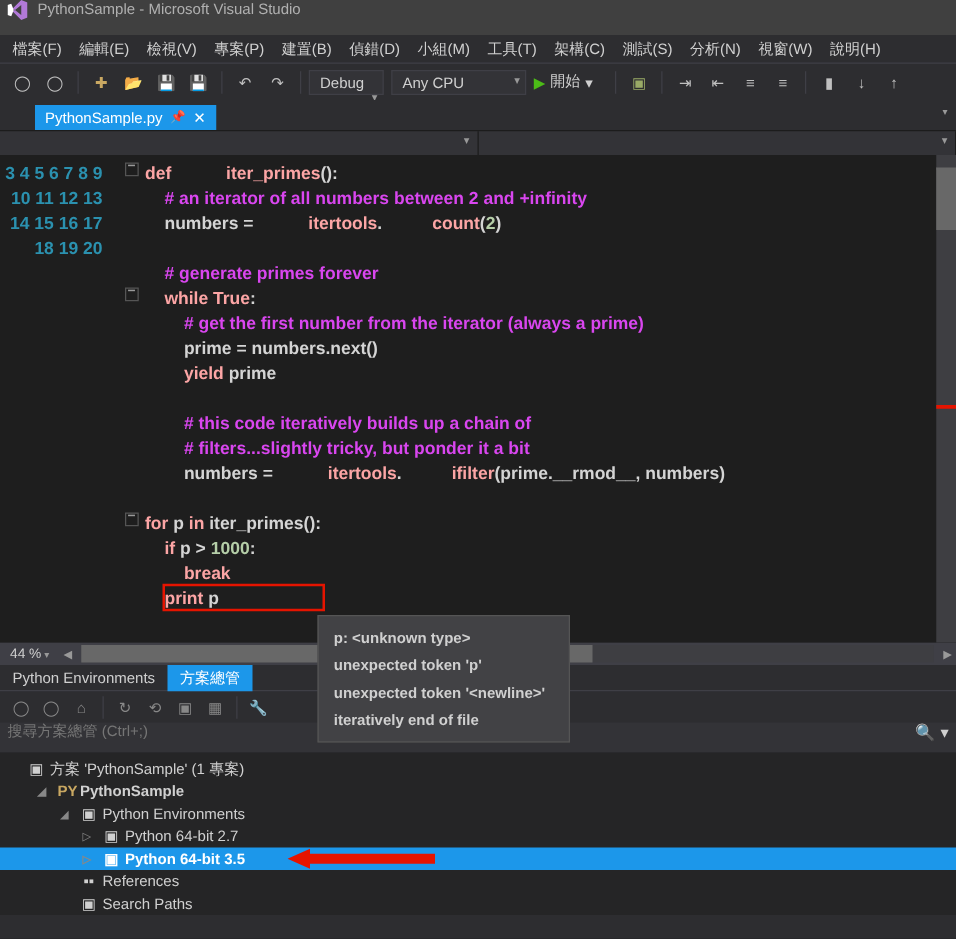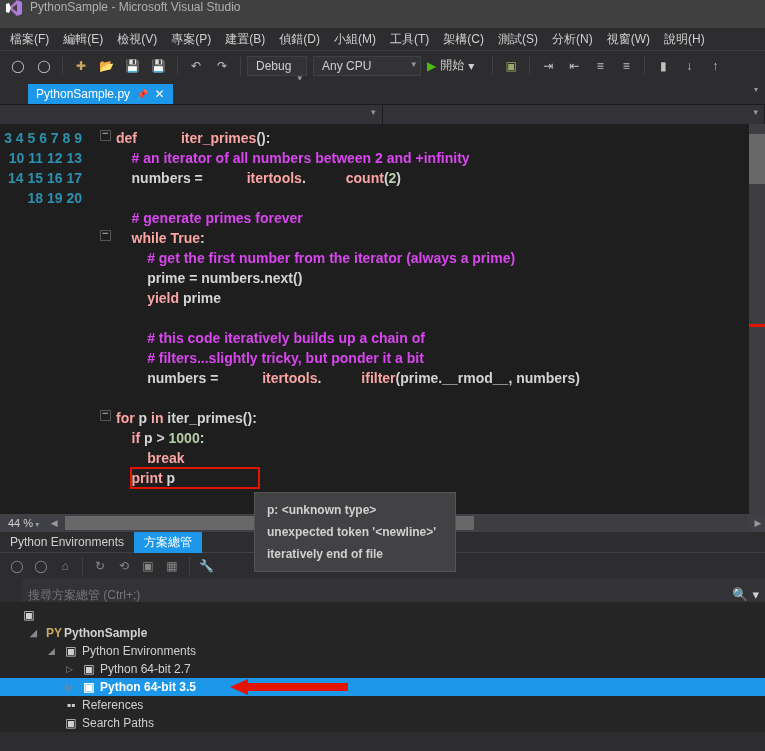--- a/index.html
+++ b/index.html
@@ -44,21 +44,21 @@
 .scroll-thumb { position: absolute; height: 100%; background: #686868; }
 .scroll-arrow { width: 14px; color: #999; text-align: center; font-size: 9px; }
 .right-scroll { position: absolute; right: 0; top: 0; width: 16px; height: 100%; background: #3e3e42; }
 .right-scroll .thumb { position: absolute; width: 100%; background: #686868; }
 .right-scroll .mark { position: absolute; width: 100%; height: 3px; background: #e51400; }
 .bottom-tabs { height: 20px; background: #2d2d30; display: flex; align-items: center; }
 .bottom-tab { padding: 2px 10px; font-size: 12px; color: #d0d0d0; }
 .bottom-tab.active { background: #1c97ea; color: #fff; }
 .panel-tools { height: 26px; background: #2d2d30; display: flex; align-items: center; padding: 0 6px; gap: 2px; border-top: 1px solid #3f3f46; }
 .panel-tools .btn { width: 22px; height: 20px; display: flex; align-items: center; justify-content: center; color: #888; font-size: 12px; }
-.search-row { height: 24px; background: #333337; display: flex; align-items: flex-end; padding: 0 6px; color: #999; margin-left: 22px; }
+.search-row { height: 24px; background: #333337; display: flex; align-items: flex-start; padding: 0 6px; color: #999; }
 .search-row input { flex: 1; background: transparent; border: none; color: #999; font-size: 12px; outline: none; }
 .search-icon { color: #d0d0d0; font-size: 13px; }
 .tree { background: #252526; padding: 4px 0; height: 130px; overflow: hidden; }
 .tree-row { display: flex; align-items: center; height: 18px; padding-left: 6px; font-size: 12px; color: #d0d0d0; gap: 4px; }
 .tree-row.sel { background: #1c97ea; color: #fff; }
 .tree-row.bold { font-weight: bold; }
 .exp { width: 12px; color: #888; font-size: 9px; }
 .ticon { width: 14px; text-align: center; }
 .arrow-anno { position: absolute; pointer-events: none; z-index: 20; }
 .mini-dd { position: absolute; right: 2px; top: 0; width: 14px; height: 100%; color: #999; font-size: 8px; text-align: center; line-height: 20px; }
@@ -189,20 +189,21 @@
         <span class="kw">break</span>
     <span class="kw">print</span><span> p</span></div>
   </div>
   <div class="err-box" style="left:130px; top:343px; width:130px; height:22px;"></div>
   <div class="right-scroll">
     <div class="thumb" style="top:10px;height:50px"></div>
     <div class="mark" style="top:200px"></div>
   </div>
   <div class="tooltip" style="left:238px; top:368px; width:202px;margin-left:16px;">
     <div>p: &lt;unknown type&gt;</div>
+    <div>unexpected token 'p'</div>
     <div>unexpected token '&lt;newline&gt;'</div>
     <div>iteratively end of file</div>
   </div>
 </div>
 
 <div class="zoom-bar">
   <span class="zoom">44 %</span>
   <span class="scroll-arrow">◀</span>
   <div class="scroll-h">
     <div class="scroll-thumb" style="left:0;width:60%"></div>
@@ -229,20 +230,21 @@
 </div>
 
 <div class="search-row">
   <input placeholder="搜尋方案總管 (Ctrl+;)" style="">
   <span class="search-icon">🔍 ▾</span>
 </div>
 
 <div class="tree" style="position:relative">
   <div class="tree-row" style="padding-left:22px">
     <span class="ticon">▣</span>
+    <span>方案 'PythonSample' (1 專案)</span>
   </div>
   <div class="tree-row bold" style="padding-left:30px">
     <span class="exp">◢</span>
     <span class="ticon" style="color:#c9a862">PY</span>
     <span>PythonSample</span>
   </div>
   <div class="tree-row" style="padding-left:48px">
     <span class="exp">◢</span>
     <span class="ticon">▣</span>
     <span>Python Environments</span>

